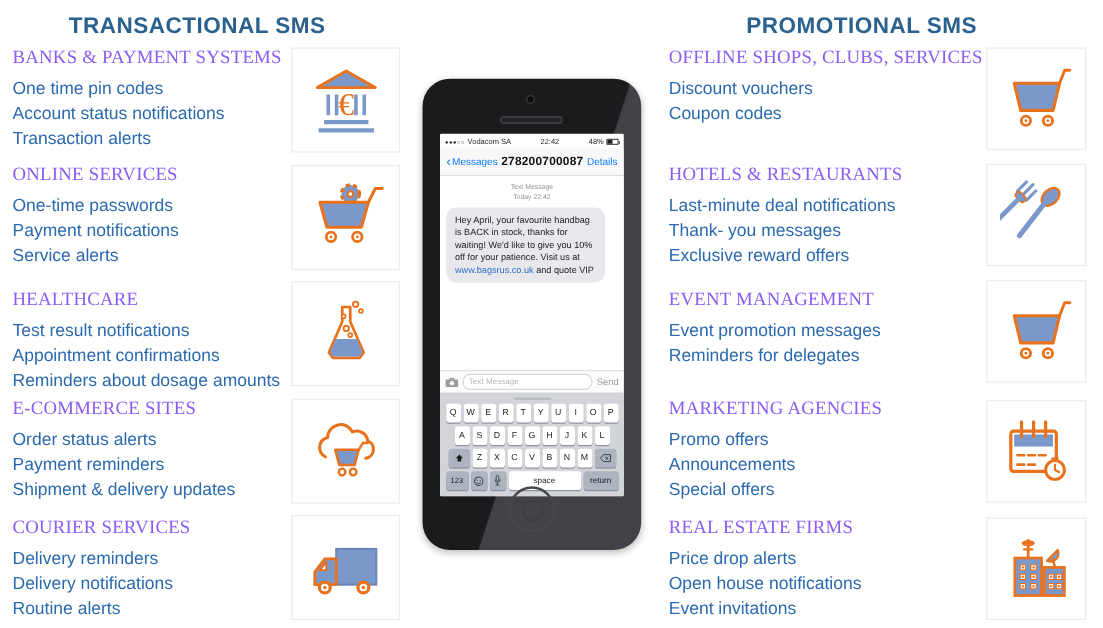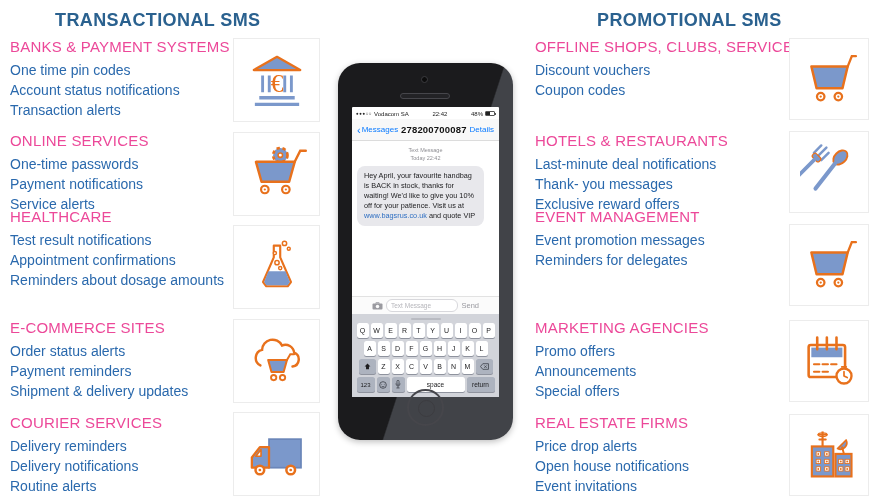--- a/index.html
+++ b/index.html
@@ -10,28 +10,28 @@
   }
   .col-title{
     position:absolute;top:10px;font-size:18px;font-weight:700;
     color:#2a618f;letter-spacing:.4px;white-space:nowrap;
   }
   .col-title.left{left:55px;}
   .col-title.right{left:597px;}
 
   .sec{position:absolute;width:255px;}
   .sec .heading{
-    font-size:15px;color:#ec4899;margin-bottom:5px;
-    letter-spacing:.2px;white-space:nowrap;
+    font-size:15px;color:#8b5cf6;margin-bottom:5px;
+    letter-spacing:.2px;white-space:nowrap;font-family:Liberation Serif, serif;
   }
   .sec .item{
     font-size:14px;color:#2a69ad;line-height:20px;white-space:nowrap;
   }
   .lx{left:10px;} .rx{left:535px;}
-  .t0{top:38px;} .t1{top:132px;} .t2{top:208px;} .t3{top:319px;} .t4{top:414px;}
+  .t0{top:38px;} .t1{top:132px;} .t2{top:232px;} .t3{top:319px;} .t4{top:414px;}
 
   .tile{
     position:absolute;background:#fff;border:1px solid #ececec;
     display:flex;align-items:center;justify-content:center;box-sizing:border-box;
   }
   .tile.lt{left:233px;width:87px;height:84px;}
   .tile.rt{left:789px;width:80px;height:82px;}
   .tile.lt0{top:38px;} .tile.lt1{top:132px;} .tile.lt2{top:225px;} .tile.lt3{top:319px;} .tile.lt4{top:412px;}
   .tile.rt0{top:38px;} .tile.rt1{top:131px;} .tile.rt2{top:224px;} .tile.rt3{top:320px;} .tile.rt4{top:414px;}
 
@@ -75,21 +75,21 @@
   .navbar .details{color:#0a7aff;font-size:8px;cursor:pointer;}
   .convo{flex:1 1 auto;background:#fff;overflow:hidden;}
   .meta{margin-top:5px;text-align:center;font-size:5.5px;color:#8e8e93;line-height:8px;}
   .bubble{
     margin:4px 0 0 5px;max-width:113px;background:#e8e8ec;border-radius:8px;
     padding:5px 7px;font-size:7.3px;line-height:10px;color:#1c1c1e;
   }
   .bubble .lnk{color:#2f6fc2;cursor:pointer;}
   .composer{
     flex:0 0 auto;height:17px;background:#fbfbfb;border-top:1px solid #e2e2e2;
-    display:flex;align-items:center;gap:3px;padding:0 20px;
+    display:flex;align-items:center;gap:3px;padding:0 4px;
   }
   .composer .field{
     flex:1;height:11px;border:1px solid #d8d8dc;border-radius:6px;background:#fff;
     font-size:6.5px;color:#b6b6bb;display:flex;align-items:center;padding:0 4px;
   }
   .composer .send{font-size:7.5px;color:#9a9aa0;}
   .kb{
     flex:0 0 auto;background:#d2d4da;padding:4px 2px 5px 2px;position:relative;
   }
   .kb .handle{width:30px;height:2px;background:#b9bbc2;border-radius:1px;margin:0 auto 3px auto;}

